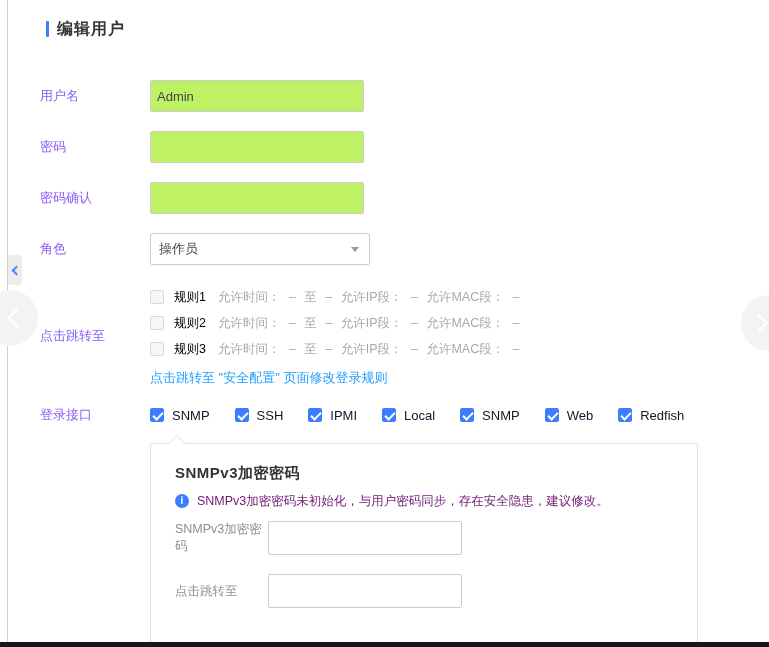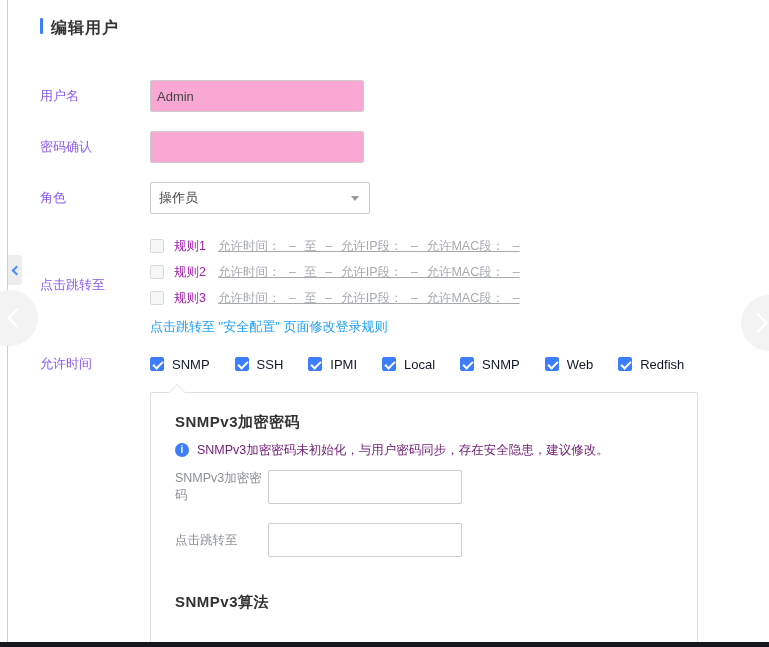--- a/index.html
+++ b/index.html
@@ -1,39 +1,39 @@
 <!DOCTYPE html>
 <html><head>
 <meta charset="utf-8">
 <style>
   html,body{margin:0;padding:0;background:#fff;font-family:"Liberation Sans","DejaVu Sans",sans-serif;}
   .page{position:relative;width:769px;height:647px;background:#fff;overflow:hidden;}
   .left-border{position:absolute;left:7px;top:0;width:1px;height:100%;background:#cfcfcf;}
   .content{position:absolute;left:8px;top:0;right:0;padding:18px 0 0 32px;}
-  .page-header{display:flex;align-items:flex-start;height:22px;margin-bottom:40px;}
+  .page-header{display:flex;align-items:center;height:22px;margin-bottom:40px;margin-left:6px;}
   .accent{width:3px;height:16px;background:#3d7eff;margin-right:8px;border-radius:1px;}
   .title{font-size:16px;font-weight:bold;color:#333;margin:0;letter-spacing:1px;}
   .row{display:flex;align-items:center;margin-bottom:19px;}
   .lbl{width:110px;flex:0 0 110px;font-size:13px;color:#8b5cf6;}
   .txt{width:200px;height:30px;border:1px solid #ccc;border-radius:2px;font-size:13px;color:#444;
-       padding:0 6px;outline:none;font-family:inherit;background:#f9a8d4;}
+       padding:0 6px;outline:none;font-family:inherit;background:#bef264;}
   .select{width:200px;height:30px;border:1px solid #ccc;border-radius:2px;display:flex;align-items:center;
           justify-content:space-between;padding:0 10px 0 8px;cursor:pointer;background:#fff;font-family:Liberation Mono, monospace;}
   .select-value{font-size:13px;color:#444;}
   .caret{width:0;height:0;border-left:4px solid transparent;border-right:4px solid transparent;border-top:5px solid #9a9a9a;}
   .rules-row{align-items:center;}
   .rules{display:flex;flex-direction:column;}
   .rule{display:flex;align-items:center;height:26px;}
   .cb{position:relative;width:14px;height:14px;border-radius:2px;flex:0 0 14px;box-sizing:border-box;}
   .cb.unchecked{border:1px solid #d9d9d9;background:#f5f6f7;}
   .cb.checked{background:#3d7eff;border:1px solid #3d7eff;}
   .cb.checked::after{content:"";position:absolute;left:4px;top:1px;width:4px;height:8px;
        border-right:2px solid #fff;border-bottom:2px solid #fff;transform:rotate(45deg);}
-  .rule-name{font-size:12.5px;color:#a21caf;margin:0 12px 0 10px;}
-  .rule-detail{font-size:12.5px;color:#a6aab0;word-spacing:5px;text-decoration:underline;}
+  .rule-name{font-size:12.5px;color:#000000;margin:0 12px 0 10px;}
+  .rule-detail{font-size:12.5px;color:#a6aab0;word-spacing:5px;}
   .rules-link{font-size:13px;color:#1e9fff;margin-top:7px;cursor:pointer;text-decoration:none;display:inline-block;}
   .ifaces{display:flex;align-items:center;}
   .iface{display:flex;align-items:center;margin-right:25px;cursor:pointer;}
   .iface-label{font-size:13px;color:#0f172a;margin-left:8px;}
   .panel{position:relative;margin-left:110px;width:498px;border:1px solid #e0e0e0;border-radius:1px;
          margin-top:14px;padding:20px 24px 40px 24px;background:#fff;}
   .notch-outer{position:absolute;top:-9px;left:17px;width:0;height:0;
          border-left:9px solid transparent;border-right:9px solid transparent;border-bottom:9px solid #e0e0e0;}
   .notch-inner{position:absolute;top:-8px;left:18px;width:0;height:0;
          border-left:8px solid transparent;border-right:8px solid transparent;border-bottom:8px solid #fff;}
@@ -75,20 +75,24 @@
       <span class="accent"></span>
       <h1 class="title">编辑用户</h1>
     </div>
 
     <div class="form">
       <div class="row">
         <span class="lbl">用户名</span>
         <input class="txt" type="text" value="Admin" style="">
       </div>
 
+      <div class="row">
+        <span class="lbl">密码</span>
+        <input class="txt" type="password" value="" style="">
+      </div>
 
       <div class="row">
         <span class="lbl">密码确认</span>
         <input class="txt" type="password" value="" style="">
       </div>
 
       <div class="row">
         <span class="lbl">角色</span>
         <div class="select">
           <span class="select-value">操作员</span>
@@ -112,21 +116,21 @@
           <div class="rule">
             <span class="cb unchecked"></span>
             <span class="rule-name">规则3</span>
             <span class="rule-detail">允许时间： – 至 – 允许IP段： – 允许MAC段： –</span>
           </div>
           <a class="rules-link" href="#">点击跳转至 "安全配置" 页面修改登录规则</a>
         </div>
       </div>
 
       <div class="row">
-        <span class="lbl">允许时间</span>
+        <span class="lbl">登录接口</span>
         <div class="ifaces">
           <span class="iface">
             <span class="cb checked"></span>
             <span class="iface-label">SNMP</span>
           </span>
           <span class="iface">
             <span class="cb checked"></span>
             <span class="iface-label">SSH</span>
           </span>
           <span class="iface">

